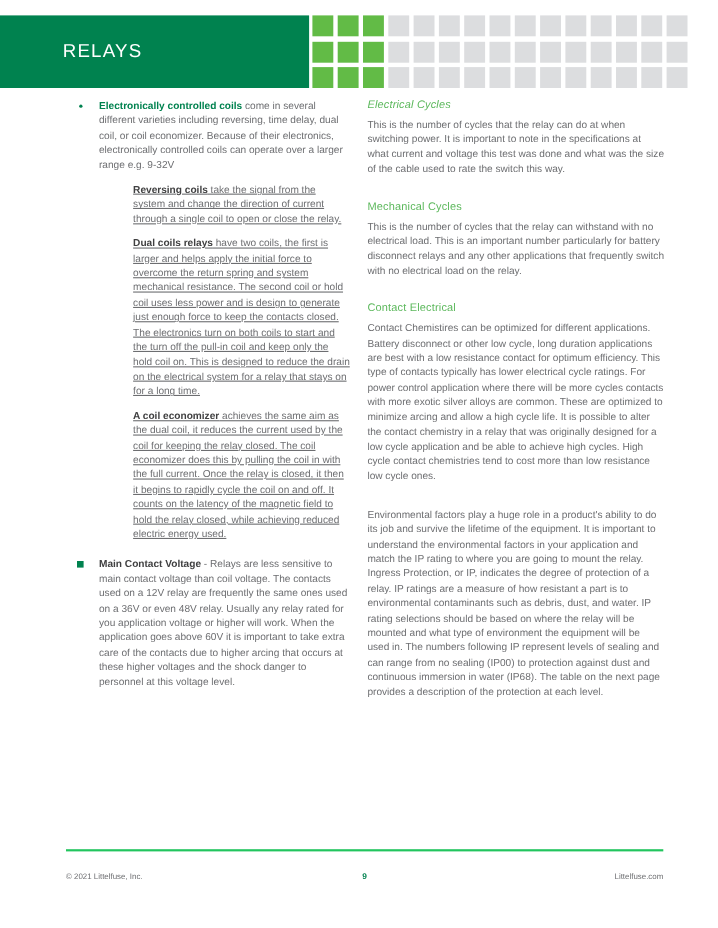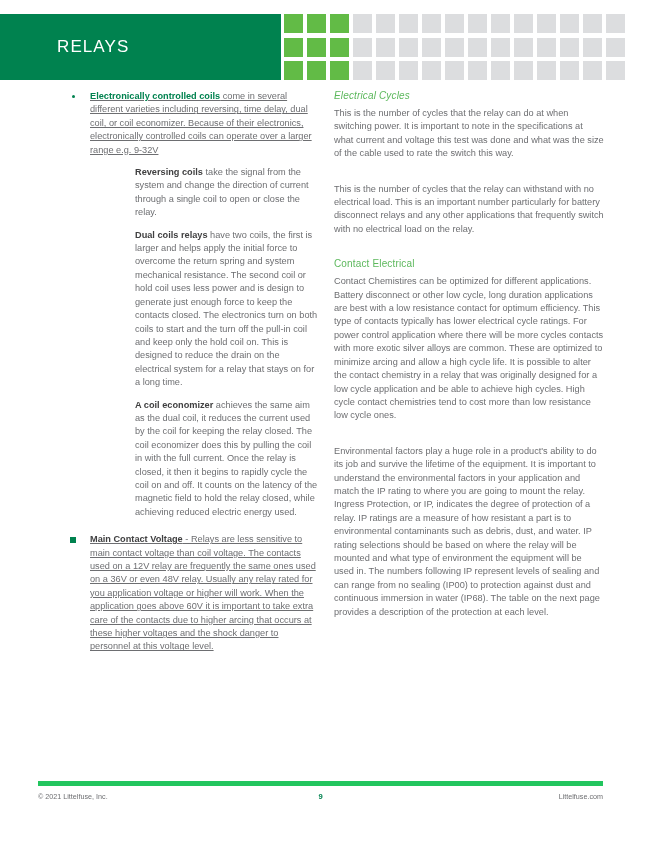--- a/index.html
+++ b/index.html
@@ -116,39 +116,39 @@
     top: 4px;
     width: 6px;
     height: 6px;
     background: #00824f;
   }
   .body-text {
     font-size: 9.2px;
     line-height: 13.4px;
     color: #6d6e71;
     text-align: left;
-    text-decoration: underline;
   }
   .lead-green {
     color: #00824f;
     font-weight: bold;
   }
   .lead-dark {
     color: #404041;
     font-weight: bold;
   }
   .sub-block {
     margin-left: 28px;
     margin-top: 9px;
   }
   .sub-block p {
-    margin: 0 0 9px 17px;
+    margin: 0 0 9px 3px;
     font-size: 9.2px;
     line-height: 13.4px;
     color: #6d6e71;
+    text-decoration: underline;
   }
   .para-gap { margin-top: 14px; }
 
   
   .r-head {
     color: #5cb85c;
     font-size: 10px;
     font-weight: 400;
     margin: 0 0 6px 0;
     letter-spacing: 0.15px;
@@ -156,26 +156,26 @@
   .r-body {
     font-size: 9.2px;
     line-height: 13.4px;
     color: #6d6e71;
     margin: 0 0 22px 0;
   }
 
   
   .footer {
     position: absolute;
-    left: 38px;
+    left: 60px;
     right: 50px;
     bottom: 28px;
     height: 24px;
-    border-top: 5px solid #22c55e;
-    padding-top: 6px;
+    border-top: 2px solid #22c55e;
+    padding-top: 18px;
   }
   .footer-inner {
     position: relative;
     height: 14px;
   }
   .footer-left {
     position: absolute;
     left: 0;
     top: 0;
     font-size: 7.2px;
@@ -277,20 +277,21 @@
         </div>
         <div class="bullet-item para-gap">
           <span class="bullet-marker-sq"></span>
           <div class="body-text"><span class="lead-dark">Main Contact Voltage</span><span> - Relays are less sensitive to main contact voltage than coil voltage. The contacts used on a 12V relay are frequently the same ones used on a 36V or even 48V relay. Usually any relay rated for you application voltage or higher will work. When the application goes above 60V it is important to take extra care of the contacts due to higher arcing that occurs at these higher voltages and the shock danger to personnel at this voltage level.</span></div>
         </div>
       </div>
 
     <div class="col-right" id="col-right">
         <div class="r-head" style="color: rgb(92, 184, 92); font-style: italic;">Electrical Cycles</div>
         <p class="r-body">This is the number of cycles that the relay can do at when switching power. It is important to note in the specifications at what current and voltage this test was done and what was the size of the cable used to rate the switch this way.</p>
+        <div class="r-head" style="color: rgb(92, 184, 92);">Mechanical Cycles</div>
         <p class="r-body">This is the number of cycles that the relay can withstand with no electrical load. This is an important number particularly for battery disconnect relays and any other applications that frequently switch with no electrical load on the relay.</p>
         <div class="r-head" style="color: rgb(92, 184, 92);">Contact Electrical</div>
         <p class="r-body">Contact Chemistires can be optimized for different applications. Battery disconnect or other low cycle, long duration applications are best with a low resistance contact for optimum efficiency. This type of contacts typically has lower electrical cycle ratings. For power control application where there will be more cycles contacts with more exotic silver alloys are common. These are optimized to minimize arcing and allow a high cycle life. It is possible to alter the contact chemistry in a relay that was originally designed for a low cycle application and be able to achieve high cycles. High cycle contact chemistries tend to cost more than low resistance low cycle ones.</p>
         <p class="r-body">Environmental factors play a huge role in a product's ability to do its job and survive the lifetime of the equipment.  It is important to understand the environmental factors in your application and match the IP rating to where you are going to mount the relay.  Ingress Protection, or IP, indicates the degree of protection of a relay. IP ratings are a measure of how resistant a part is to environmental contaminants such as debris, dust, and water. IP rating selections should be based on where the relay will be mounted and what type of environment the equipment will be used in.  The numbers following IP represent levels of sealing and can range from no sealing (IP00) to protection against dust and continuous immersion in water (IP68). The table on the next page provides a description of the protection at each level.</p>
       </div>
 
   </div>
 
   <div class="footer">
     <div class="footer-inner">

